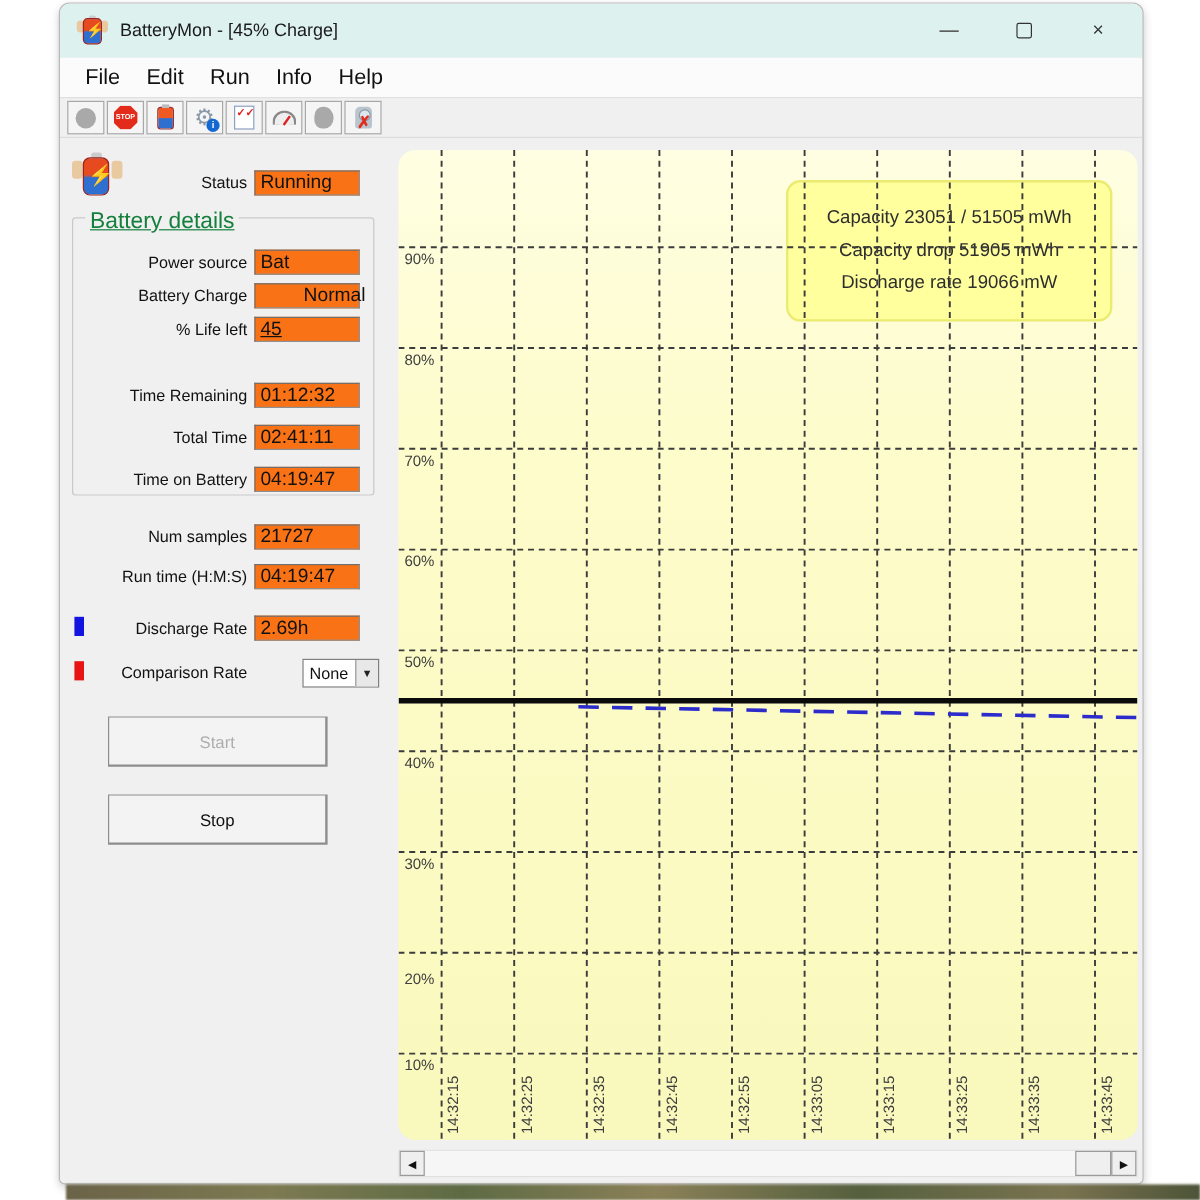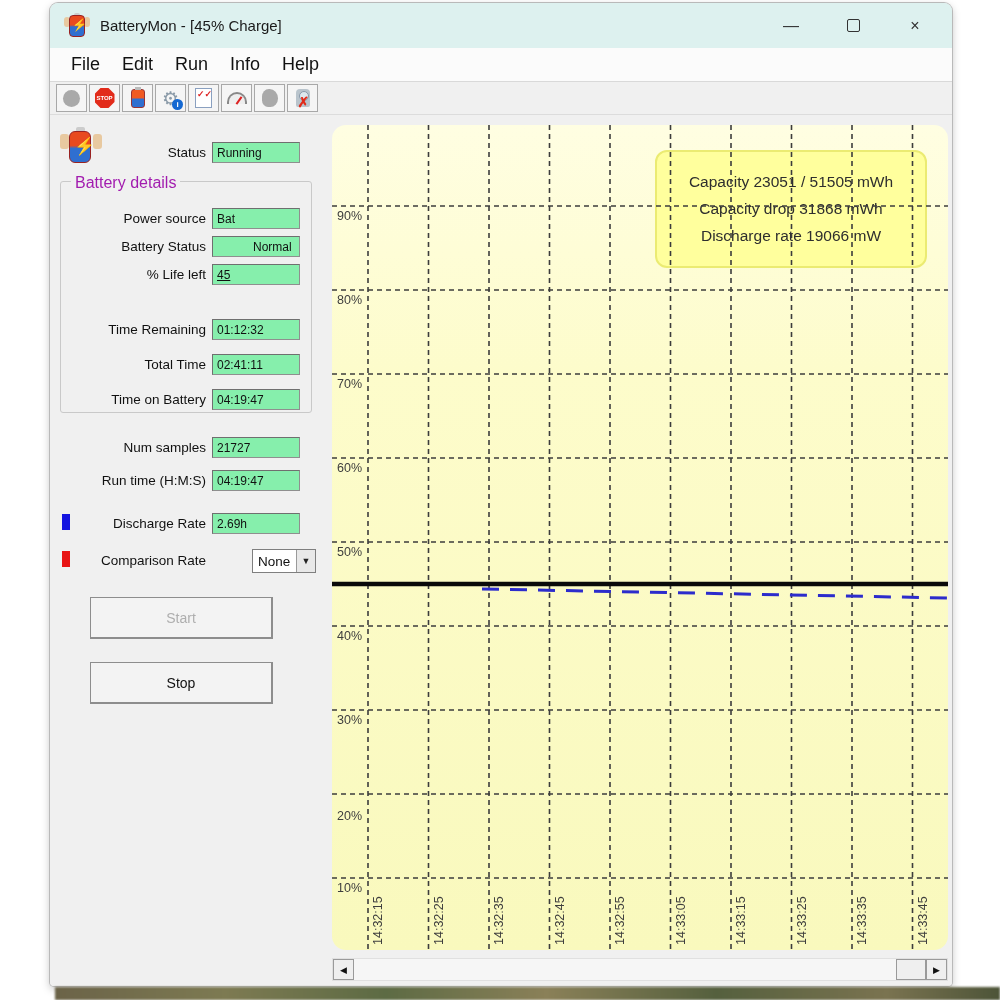--- a/index.html
+++ b/index.html
@@ -59,27 +59,27 @@
 
   
   .main { position:relative; width:100%; height:871px; background:#f0f0f0; }
   .logo { position:absolute; left:10px; top:12px; width:42px; height:42px; }
   .logo .batt-body{ left:9px; top:4px; width:22px; height:32px; border-radius:6px; }
   .logo .batt-cap{ left:16px; top:0; width:9px; height:5px; }
   .logo .batt-bolt{ left:14px; top:9px; font-size:17px; }
   .logo .batt-armL,.logo .batt-armR{ top:7px; width:9px; height:15px; }
   .flabel { position:absolute; right:746px; 
      width:150px; text-align:right; font-size:13.5px; color:#111; white-space:nowrap; }
-  .fbox { position:absolute; left:162px; width:88px; height:21px; background:#86efac;
+  .fbox { position:absolute; left:162px; width:88px; height:21px; background:#f97316;
      border:1px solid #8f8f8f; border-top-color:#6f6f6f; border-left-color:#6f6f6f;
-     font-size:12px; color:#111; padding:2px 4px; line-height:16px; white-space:nowrap; }
+     font-size:16px; color:#111; padding:2px 4px; line-height:16px; white-space:nowrap; }
   .groupbox { position:absolute; left:10px; top:66px; width:252px; height:232px;
      border:1px solid #c9c9c9; border-radius:3px; }
   .group-legend { position:absolute; left:10px; top:-8px; background:#f0f0f0;
-     padding:0 4px; font-size:16px; color:#a21caf; }
+     padding:0 4px; font-size:19px; color:#15803d;text-decoration:underline; }
   .sq { position:absolute; left:12px; width:8px; height:16px; }
   .combo { position:absolute; left:162px; width:64px; height:24px; background:#fff;
      border:1.5px solid #7f7f7f; display:flex; align-items:center;margin-left:40px; }
   .combo-val { flex:1; font-size:13.5px; padding-left:5px; color:#111; }
   .combo-btn { width:19px; height:100%; background:#e8e8e8; border-left:1px solid #9a9a9a;
      display:flex; align-items:center; justify-content:center; font-size:9px; color:#222; }
   .pushbtn { position:absolute; left:40px; width:183px; height:42px; background:#f3f3f3;
      border:1px solid #8d8d8d; border-right-width:2px; border-bottom-width:2px;
      display:flex; align-items:center; justify-content:center; font-size:14px; color:#111; }
   .pushbtn.disabled { color:#aeaeae; }
@@ -181,21 +181,21 @@
     </div>
 
     <span class="flabel" style="top:30px;">Status</span>
     <div class="fbox" style="top:27px;">Running</div>
 
     <div class="groupbox">
       <span class="group-legend">Battery details</span>
     </div>
     <span class="flabel" style="top:96px;">Power source</span>
     <div class="fbox" style="top:93px;">Bat</div>
-    <span class="flabel" style="top:124px;">Battery Status</span>
+    <span class="flabel" style="top:124px;">Battery Charge</span>
     <div class="fbox" style="top:121px;padding-left:40px;">Normal</div>
     <span class="flabel" style="top:152px;">% Life left</span>
     <div class="fbox" style="top:149px;text-decoration:underline;">45</div>
     <span class="flabel" style="top:207px;">Time Remaining</span>
     <div class="fbox" style="top:204px;">01:12:32</div>
     <span class="flabel" style="top:242px;">Total Time</span>
     <div class="fbox" style="top:239px;">02:41:11</div>
     <span class="flabel" style="top:277px;">Time on Battery</span>
     <div class="fbox" style="top:274px;">04:19:47</div>
 
@@ -214,21 +214,21 @@
       <span class="combo-val">None</span>
       <span class="combo-btn">▼</span>
     </div>
 
     <div class="pushbtn disabled" style="top:482px;">Start</div>
     <div class="pushbtn" style="top:547px;">Stop</div>
 
     <div id="chart">
       <div class="infobox">
         <div>Capacity 23051 / 51505 mWh</div>
-        <div>Capacity drop 31868 mWh</div>
+        <div>Capacity drop 51905 mWh</div>
         <div>Discharge rate 19066 mW</div>
       </div>
       <svg id="chart-svg" width="616" height="825">
           <line x1="36" y1="0" x2="36" y2="825" stroke="#3c3c3c" stroke-width="1.6" stroke-dasharray="5 4"></line>
           <line x1="96.5" y1="0" x2="96.5" y2="825" stroke="#3c3c3c" stroke-width="1.6" stroke-dasharray="5 4"></line>
           <line x1="157" y1="0" x2="157" y2="825" stroke="#3c3c3c" stroke-width="1.6" stroke-dasharray="5 4"></line>
           <line x1="217.5" y1="0" x2="217.5" y2="825" stroke="#3c3c3c" stroke-width="1.6" stroke-dasharray="5 4"></line>
           <line x1="278" y1="0" x2="278" y2="825" stroke="#3c3c3c" stroke-width="1.6" stroke-dasharray="5 4"></line>
           <line x1="338.5" y1="0" x2="338.5" y2="825" stroke="#3c3c3c" stroke-width="1.6" stroke-dasharray="5 4"></line>
           <line x1="399" y1="0" x2="399" y2="825" stroke="#3c3c3c" stroke-width="1.6" stroke-dasharray="5 4"></line>

